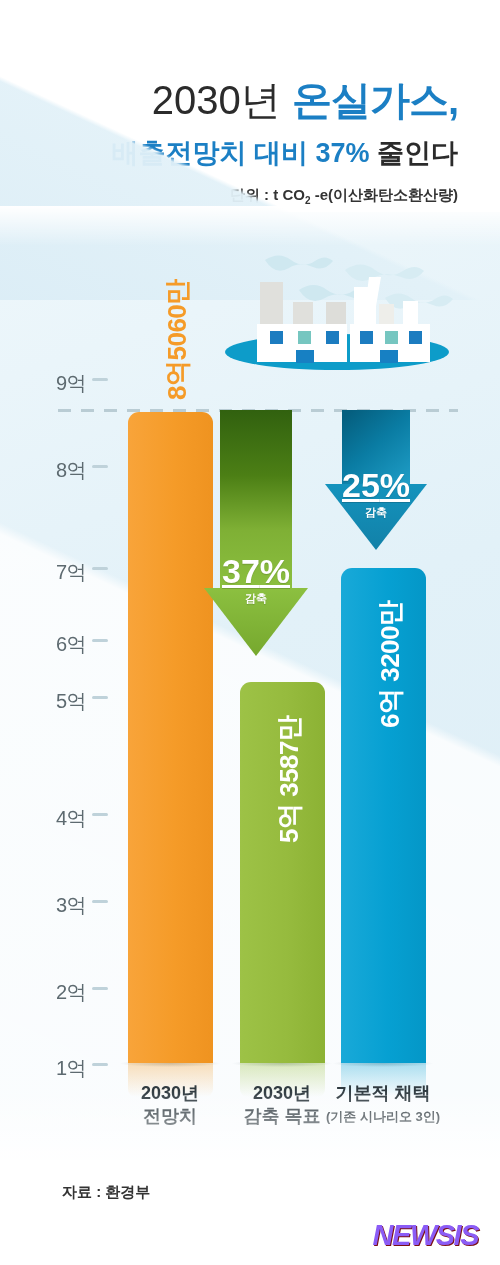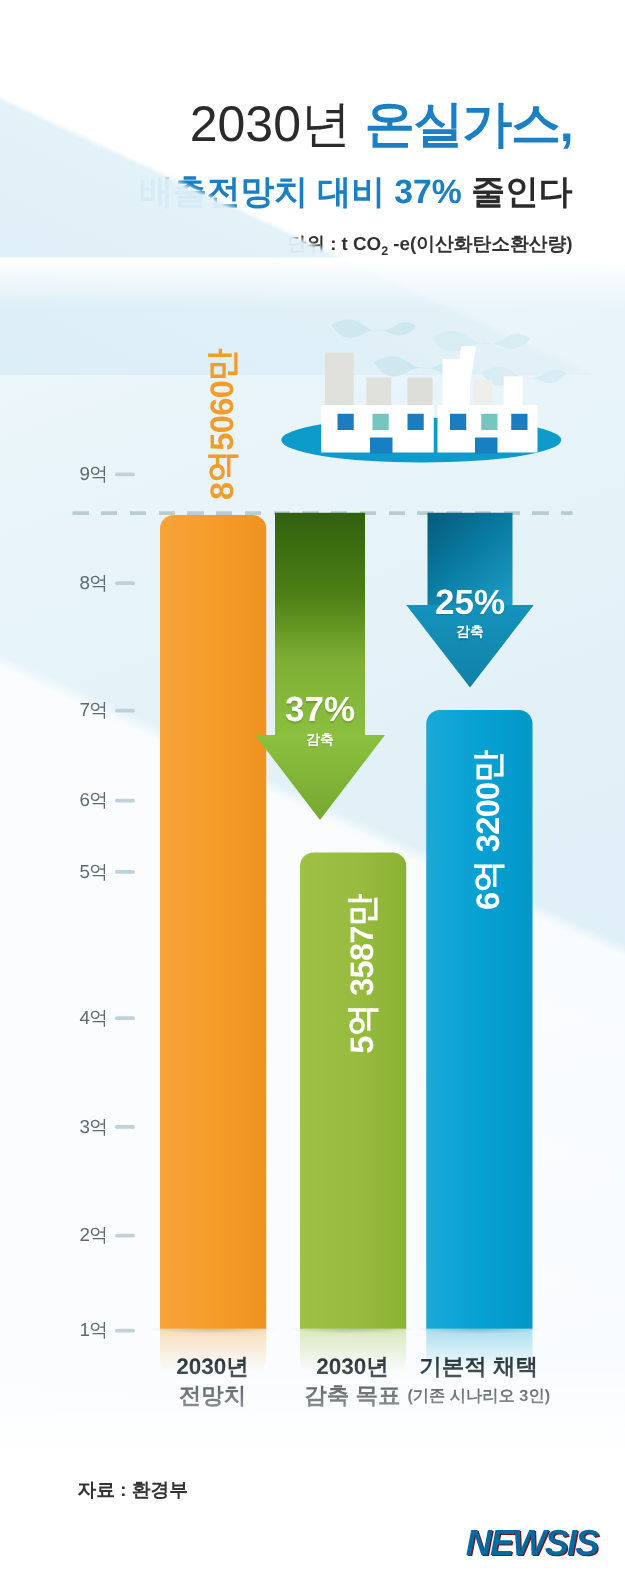--- a/index.html
+++ b/index.html
@@ -71,21 +71,21 @@
   }
   .unit-line sub { font-size:10px; }
 
   
   .factory { position:absolute; left:213px; top:252px; width:245px; height:120px; }
 
   
   .axis-row { position:absolute; left:48px; width:60px; height:18px; }
   .axis-label {
     position:absolute; right:22px; top:0;
-    font-size:15px; color:#5d6a70; letter-spacing:-0.5px; white-space:nowrap;
+    font-size:20px; color:#5d6a70; letter-spacing:-0.5px; white-space:nowrap;
   }
   .axis-tick {
     position:absolute; right:0; top:8px;
     width:16px; height:3px; border-radius:2px; background:#bfd2da;
   }
 
   
   .ref-line {
     position:absolute; left:58px; top:409px; width:400px; height:3px;
     background:repeating-linear-gradient(90deg,#b9ccd4 0 13px, rgba(0,0,0,0) 13px 23px);
@@ -127,41 +127,41 @@
   .vlabel-in   { color:#ffffff; }
   .vlabel-in-g { color:#ffffff; }
 
   
   .arrow { position:absolute; }
   .arrow-text {
     position:absolute; width:100%; text-align:center;
     color:#ffffff; font-weight:700; line-height:1;
     text-shadow:0 1px 1px rgba(0,0,0,.16);
   }
-  .arrow-pct { font-size:28px; }
+  .arrow-pct { font-size:34px;text-decoration:underline; }
   .arrow-sub { font-size:11px; margin-top:5px; }
 
   
   .cat {
     position:absolute; width:120px; text-align:center;
     color:#2f3a40;
   }
   .cat-l1 { font-size:18px; font-weight:700; line-height:23px; white-space:nowrap; }
   .cat-l2 { font-size:18px; font-weight:700; line-height:23px; white-space:nowrap; }
   .cat-l2.small { font-size:13px; font-weight:700; }
 
   
   .source {
     position:absolute; left:62px; top:1183px;
     font-size:15px; color:#333; font-weight:600; white-space:nowrap;
   }
   .logo {
     position:absolute; right:22px; top:1219px;
     font-size:29px; font-style:italic; font-weight:700;
-    color:#0369a1; letter-spacing:-1.5px;
+    color:#8b5cf6; letter-spacing:-1.5px;
     text-shadow:1px 1px 0 #7a0f13;
     white-space:nowrap;
   }
 </style>
 </head>
 <body>
 
 <div id="infographic">
 
   <div class="header">

